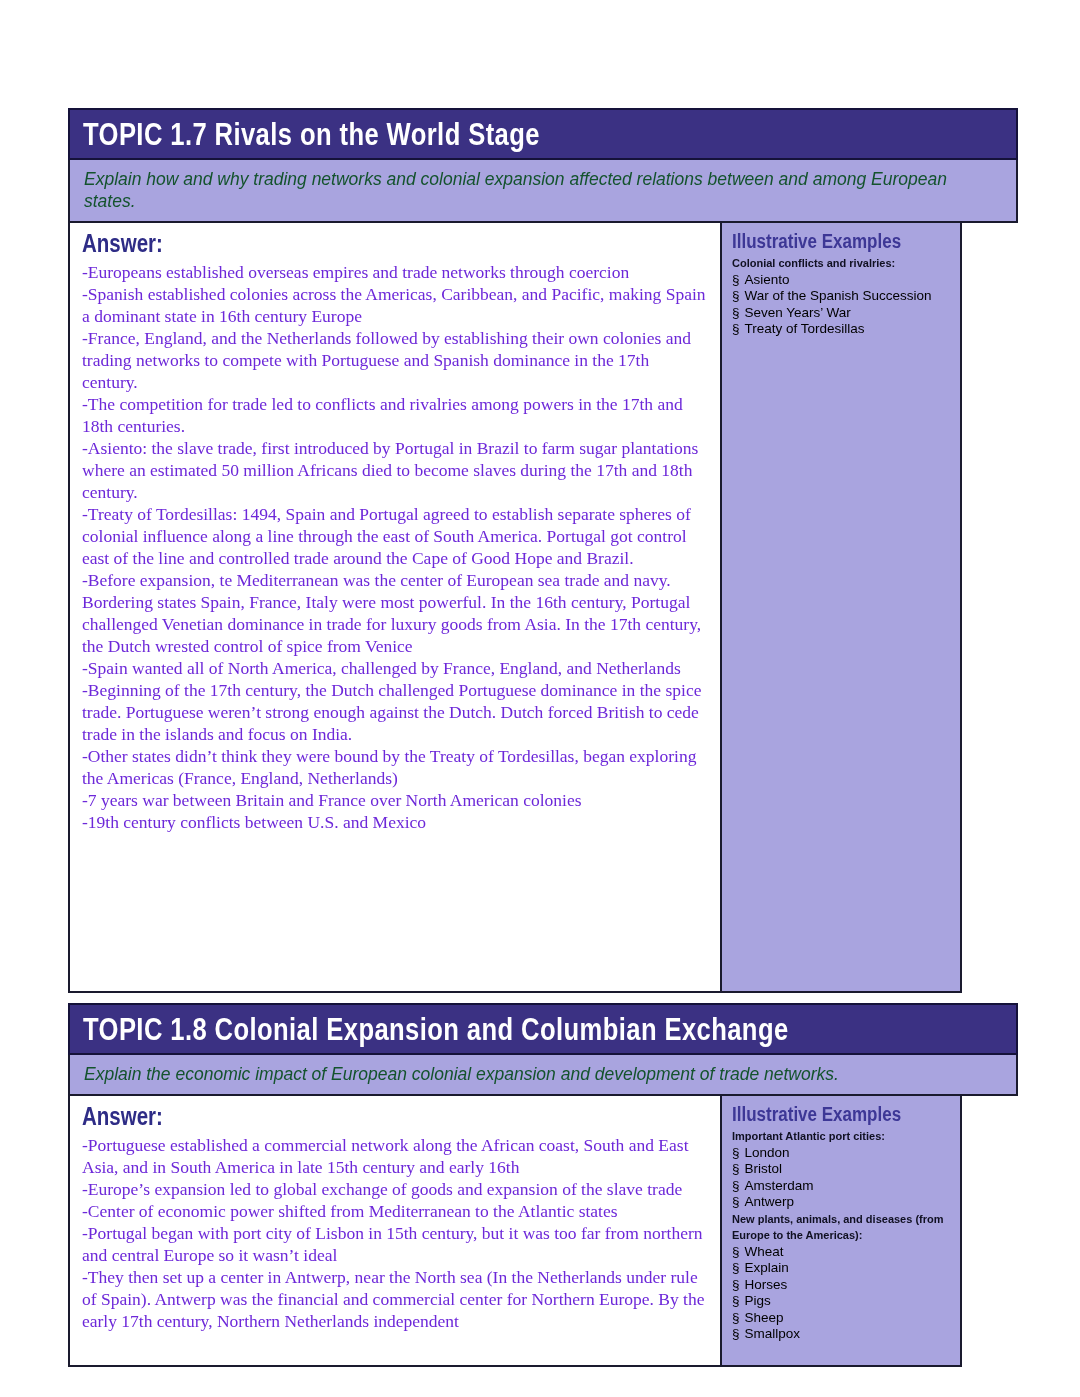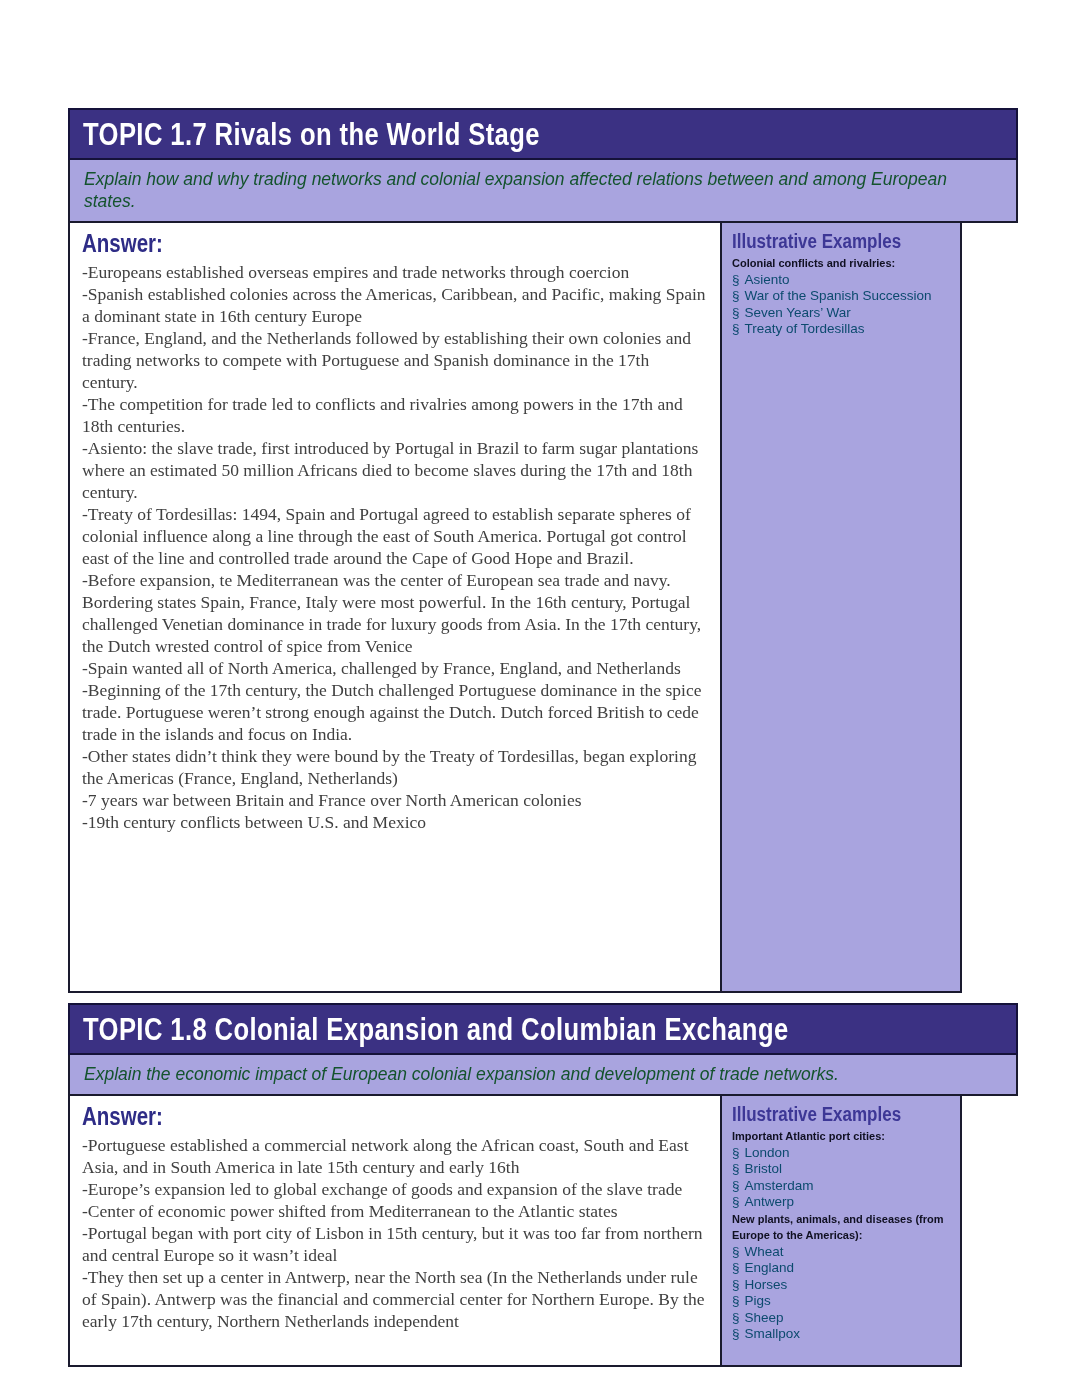--- a/index.html
+++ b/index.html
@@ -78,21 +78,21 @@
     display: inline-block;
     transform: scaleX(0.82);
     transform-origin: 0 50%;
     margin: 0 0 3px 0;
     white-space: nowrap;
   }
   .answer-text {
     font-family: "Liberation Serif", serif;
     font-size: 17.5px;
     line-height: 22px;
-    color: #404040;
+    color: #6d28d9;
   }
   .ans-line { margin: 0; }
 
   .sidebar {
     background: #a9a4df;
     border: 2px solid #1a1a2e;
     border-top: none;
     border-left: none;
     width: 240px;
     box-sizing: border-box;
@@ -111,21 +111,21 @@
   }
   .sb-heading {
     font-weight: bold;
     font-size: 11px;
     line-height: 16.5px;
     color: #101022;
   }
   .sb-item {
     font-size: 13.5px;
     line-height: 16.5px;
-    color: #0c4a6e;
+    color: #000000;
   }
   .sb-bullet { margin-right: 5px; }
 </style>
 </head>
 <body>
 
 <div class="doc">
 
   <section class="section">
     <div class="topic-header">
@@ -188,21 +188,21 @@
         <div class="sb-group">
           <div class="sb-heading">Important Atlantic port cities:</div>
           <div class="sb-item"><span class="sb-bullet">§</span><span>London</span></div>
           <div class="sb-item"><span class="sb-bullet">§</span><span>Bristol</span></div>
           <div class="sb-item"><span class="sb-bullet">§</span><span>Amsterdam</span></div>
           <div class="sb-item"><span class="sb-bullet">§</span><span>Antwerp</span></div>
         </div>
         <div class="sb-group">
           <div class="sb-heading">New plants, animals, and diseases (from Europe to the Americas):</div>
           <div class="sb-item"><span class="sb-bullet">§</span><span>Wheat</span></div>
-          <div class="sb-item"><span class="sb-bullet">§</span><span>England</span></div>
+          <div class="sb-item"><span class="sb-bullet">§</span><span>Explain</span></div>
           <div class="sb-item"><span class="sb-bullet">§</span><span>Horses</span></div>
           <div class="sb-item"><span class="sb-bullet">§</span><span>Pigs</span></div>
           <div class="sb-item"><span class="sb-bullet">§</span><span>Sheep</span></div>
           <div class="sb-item"><span class="sb-bullet">§</span><span>Smallpox</span></div>
         </div>
       </aside>
     </div>
   </section>
 
 </div>

